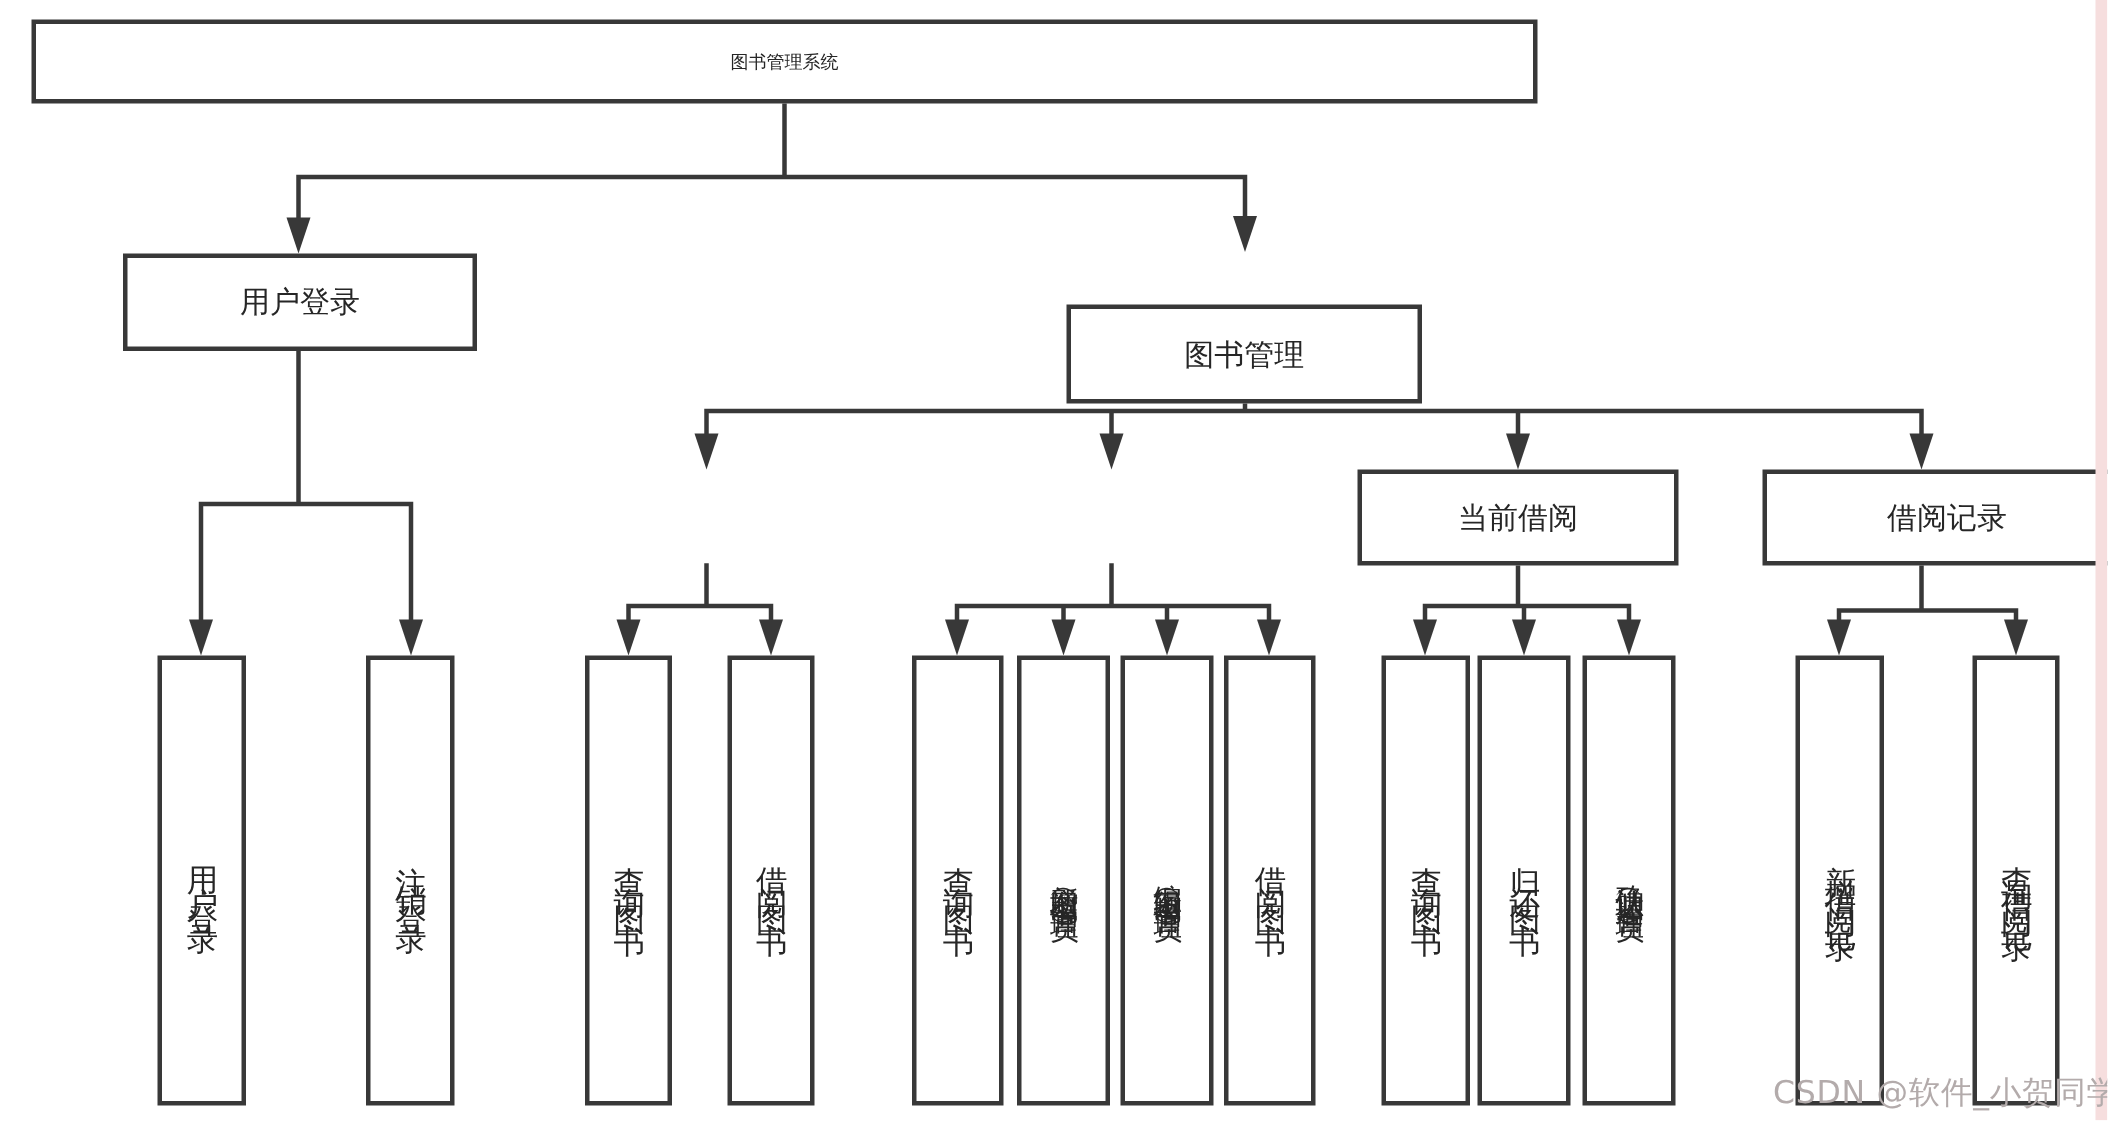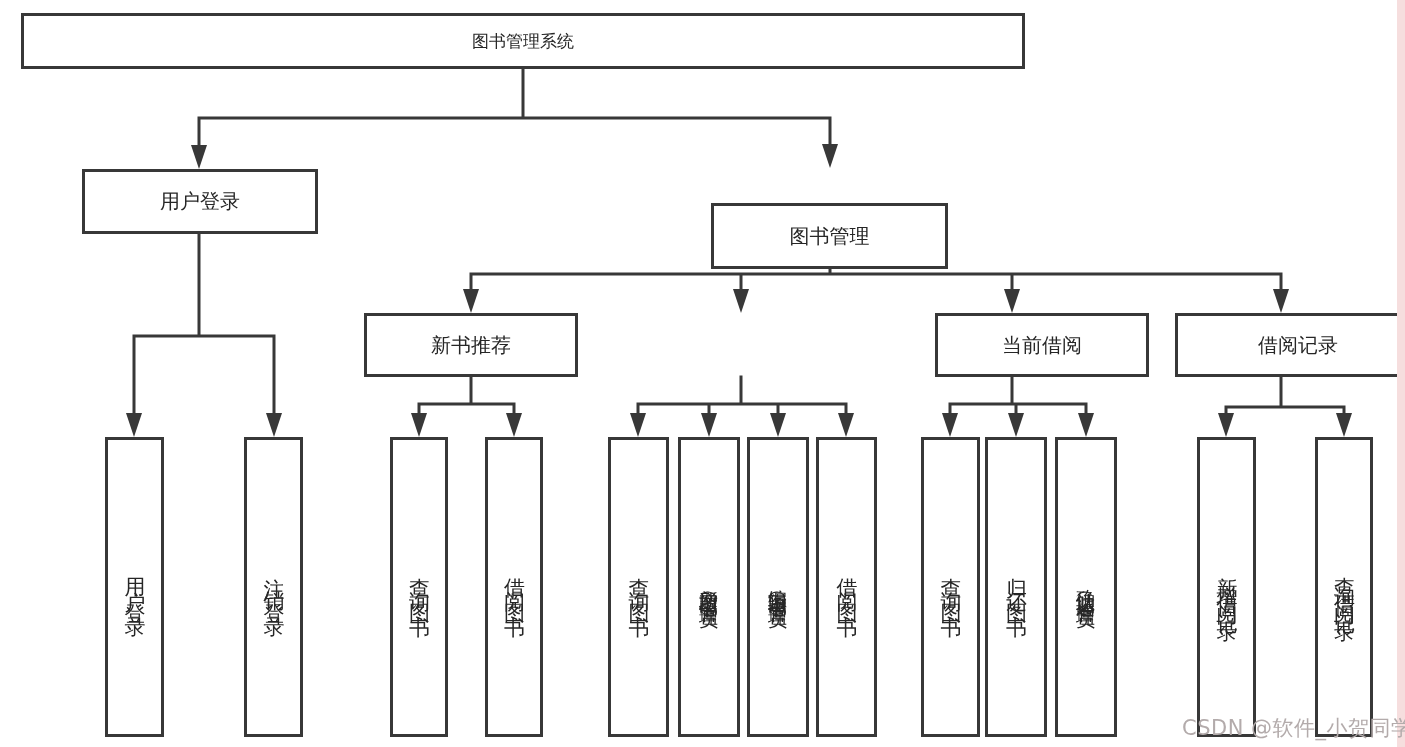--- a/index.html
+++ b/index.html
@@ -21,21 +21,21 @@
     box-sizing: border-box;
     background: #ffffff;
     border: 3px solid #383838;
     color: #262626;
     display: flex;
     align-items: center;
     justify-content: center;
     z-index: 2;
   }
   .hbox { font-size: 20px; }
-  .rootbox { font-size: 17px; }
+  .rootbox { font-size: 12px; }
   .vbox {
     writing-mode: vertical-rl;
     text-orientation: mixed;
     font-size: 21px;
     line-height: 1;
   }
   .v4 { letter-spacing: 13px; }
   .v6 { letter-spacing: 9px; }
   .v9 { letter-spacing: 3px; font-size: 19px; }
   .watermark {
@@ -100,24 +100,21 @@
     <span>图书管理系统</span>
   </div>
 
   <div class="box hbox" style="left:82px; top:169px; width:236px; height:65px;">
     <span>用户登录</span>
   </div>
   <div class="box hbox" style="left:711px; top:168px; width:237px; height:66px;margin-top:35px;">
     <span>图书管理</span>
   </div>
 
-  <div class="box hbox" style="left:364px; top:313px; width:214px; height:64px;">
-    <span>新书推荐</span>
-  </div>
-  <div class="box hbox" style="left:905px; top:313px; width:214px; height:64px;margin-left:30px;">
+  <div class="box hbox" style="left:905px; top:313px; width:214px; height:64px;">
     <span>当前借阅</span>
   </div>
   <div class="box hbox" style="left:1175px; top:313px; width:246px; height:64px;">
     <span>借阅记录</span>
   </div>
 
   <div class="box vbox v4" style="left:105px; top:437px; width:59px; height:300px;">
     <span>用户登录</span>
   </div>
   <div class="box vbox v4" style="left:244px; top:437px; width:59px; height:300px;">

